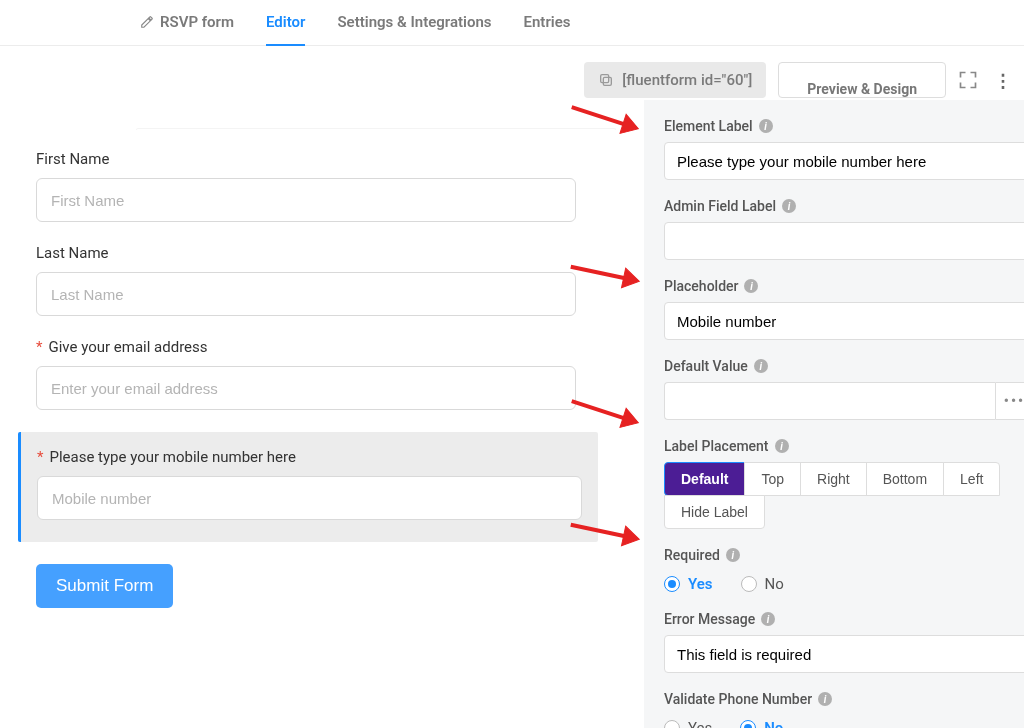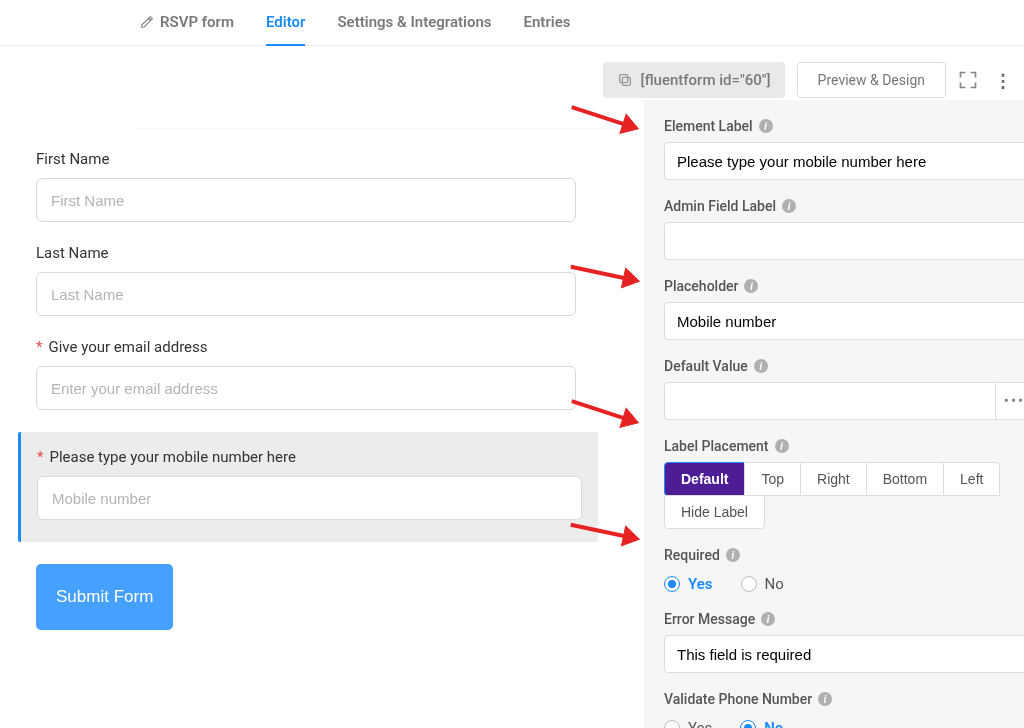--- a/index.html
+++ b/index.html
@@ -65,27 +65,27 @@
     background: #e9e9e9;
     color: #7a7a7a;
     font-size: 15px;
     font-weight: 500;
     padding: 9px 14px;
     border-radius: 4px;
   }
   .sc-icon { width:16px; height:16px; }
   .btn {
     display: inline-flex;
-    align-items: center;
+    align-items: flex-end;
     justify-content: center;
     height: 36px;
-    padding: 0 20px;
+    padding: 0 28px;
     border-radius: 4px;
     font-size: 14px;
-    font-weight: 400;
+    font-weight: 700;
     cursor: pointer;
     border: 1px solid transparent;
     white-space: nowrap;
   }
   .btn-outline {
     background: #fff;
     color: #777;
     border-color: #ddd;
   }
   .btn-primary {
@@ -163,21 +163,21 @@
     max-width:580px;
   }
   .selected-field-wrap .field { margin-bottom:0; max-width:none; }
   .selected-field-wrap .field-input { background:#fff; }
 
   .submit-btn {
     background:#45a0ff;
     color:#fff;
     border:none;
     font-size:17px;
-    padding:23px 20px;
+    padding:12px 20px;
     border-radius:5px;
     margin-top:22px;
     cursor:pointer;
   }
 
   
   .panel {
     background:#f5f6f7;
     padding: 18px 20px 0 20px;
     font-size:14px;

